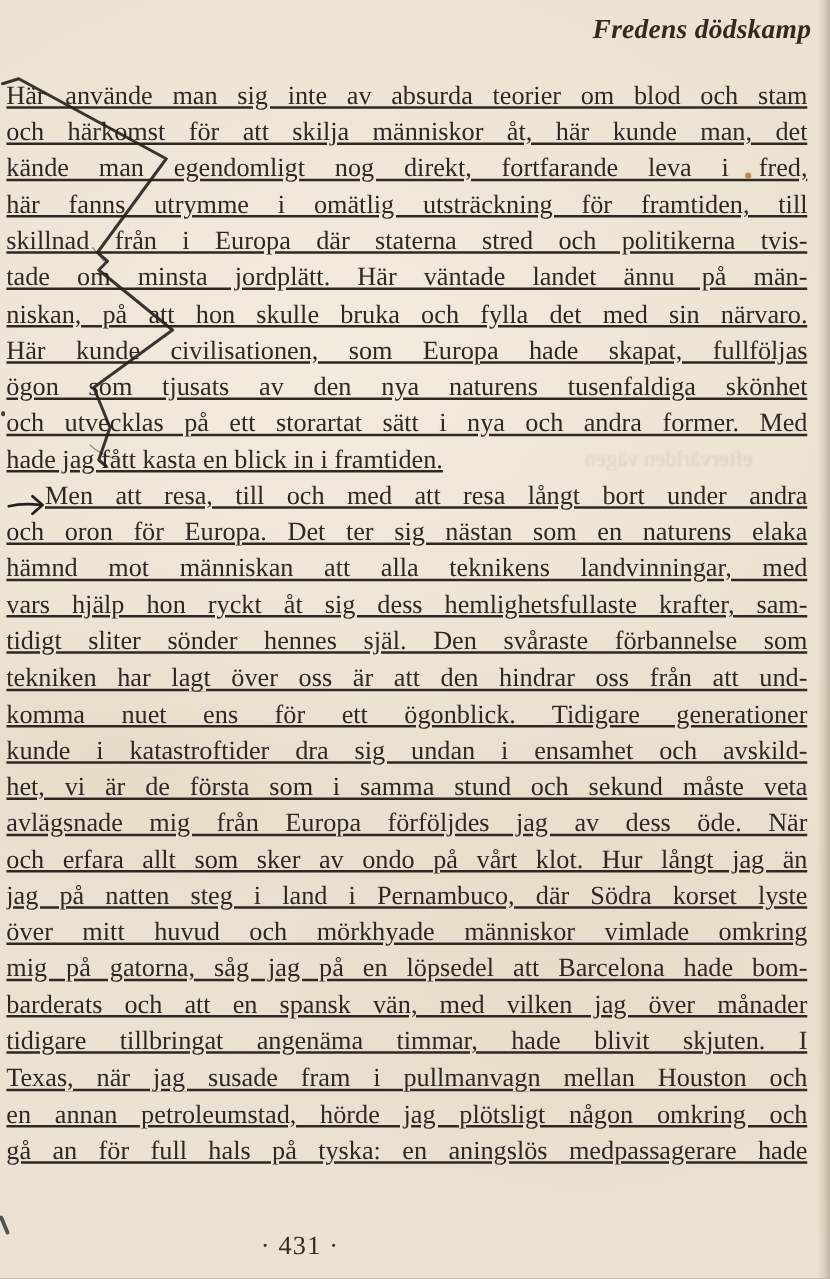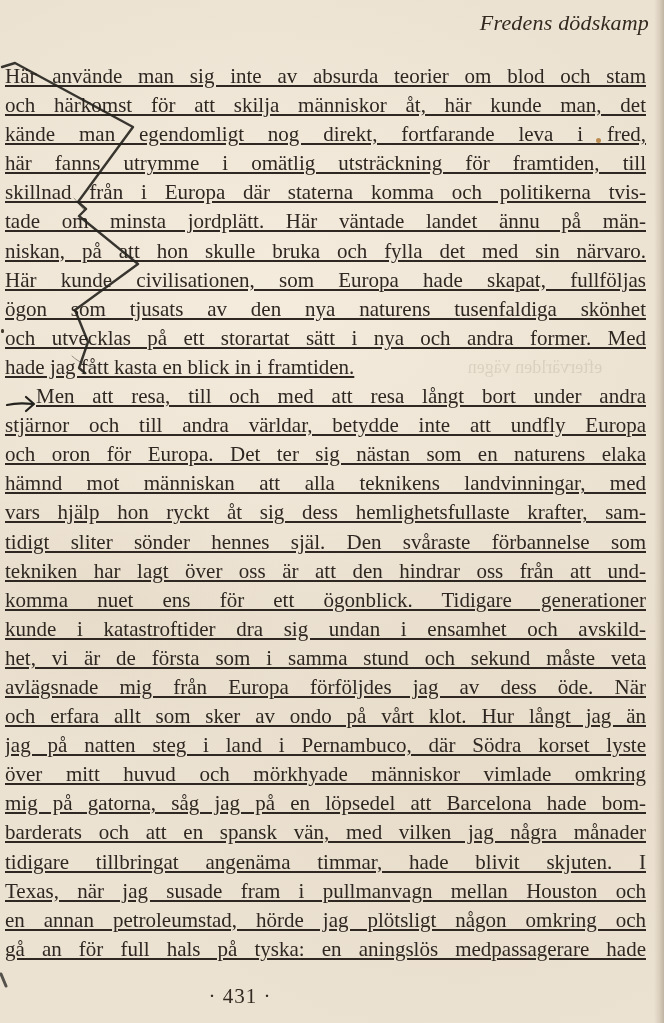--- a/index.html
+++ b/index.html
@@ -14,21 +14,21 @@
     overflow:hidden;
     font-family:"Liberation Serif","DejaVu Serif",serif;
     color:#2f2822;
   }
   .edge-right{
     position:absolute;top:0;right:0;bottom:0;width:10px;
     background:linear-gradient(to right, rgba(90,75,55,0) 0%, rgba(120,100,75,0.16) 55%, rgba(88,74,55,0.30) 100%);
   }
   .header-line{
     position:absolute;top:10px;right:15px;
-    font-style:italic;font-size:22px;letter-spacing:0.2px;color:#33291f;
+    font-style:italic;font-size:22px;letter-spacing:0.2px;color:#33291f;font-weight:bold;
   }
   .text-block{
     position:absolute;left:5px;top:62px;width:641px;
     font-size:21px;line-height:29.1px;letter-spacing:0px;text-decoration:underline;
   }
   .line{
     text-align:justify;
     text-align-last:justify;
     height:29.1px;overflow:hidden;white-space:normal;
   }
@@ -60,45 +60,44 @@
   <div class="header-line">Fredens dödskamp</div>
 
   <div class="bleed-through">eftervärlden vägen</div>
 
   <div class="text-block">
     <div class="para1">
         <div class="line">Här använde man sig inte av absurda teorier om blod och stam</div>
         <div class="line">och härkomst för att skilja människor åt, här kunde man, det</div>
         <div class="line">kände man egendomligt nog direkt, fortfarande leva i fred,</div>
         <div class="line">här fanns utrymme i omätlig utsträckning för framtiden, till</div>
-        <div class="line">skillnad från i Europa där staterna komma och politikerna tvis-</div>
+        <div class="line">skillnad från i Europa där staterna stred och politikerna tvis-</div>
         <div class="line">tade om minsta jordplätt. Här väntade landet ännu på män-</div>
         <div class="line">niskan, på att hon skulle bruka och fylla det med sin närvaro.</div>
         <div class="line">Här kunde civilisationen, som Europa hade skapat, fullföljas</div>
         <div class="line">ögon som tjusats av den nya naturens tusenfaldiga skönhet</div>
         <div class="line">och utvecklas på ett storartat sätt i nya och andra former. Med</div>
         <div class="line">hade jag fått kasta en blick in i framtiden.</div>
       </div>
     <div class="para2">
         <div class="line">Men att resa, till och med att resa långt bort under andra</div>
-        <div class="line">stjärnor och till andra världar, betydde inte att undfly Europa</div>
         <div class="line">och oron för Europa. Det ter sig nästan som en naturens elaka</div>
         <div class="line">hämnd mot människan att alla teknikens landvinningar, med</div>
         <div class="line">vars hjälp hon ryckt åt sig dess hemlighetsfullaste krafter, sam-</div>
         <div class="line">tidigt sliter sönder hennes själ. Den svåraste förbannelse som</div>
         <div class="line">tekniken har lagt över oss är att den hindrar oss från att und-</div>
         <div class="line">komma nuet ens för ett ögonblick. Tidigare generationer</div>
         <div class="line">kunde i katastroftider dra sig undan i ensamhet och avskild-</div>
         <div class="line">het, vi är de första som i samma stund och sekund måste veta</div>
         <div class="line">avlägsnade mig från Europa förföljdes jag av dess öde. När</div>
         <div class="line">och erfara allt som sker av ondo på vårt klot. Hur långt jag än</div>
         <div class="line">jag på natten steg i land i Pernambuco, där Södra korset lyste</div>
         <div class="line">över mitt huvud och mörkhyade människor vimlade omkring</div>
         <div class="line">mig på gatorna, såg jag på en löpsedel att Barcelona hade bom-</div>
-        <div class="line">barderats och att en spansk vän, med vilken jag några månader</div>
+        <div class="line">barderats och att en spansk vän, med vilken jag över månader</div>
         <div class="line">tidigare tillbringat angenäma timmar, hade blivit skjuten. I</div>
         <div class="line">Texas, när jag susade fram i pullmanvagn mellan Houston och</div>
         <div class="line">en annan petroleumstad, hörde jag plötsligt någon omkring och</div>
         <div class="line">gå an för full hals på tyska: en aningslös medpassagerare hade</div>
       </div>
   </div>
 
   <div class="page-number">· 431 ·</div>
 
   <svg class="pen-layer" width="664" height="1023" viewBox="0 0 664 1023">

